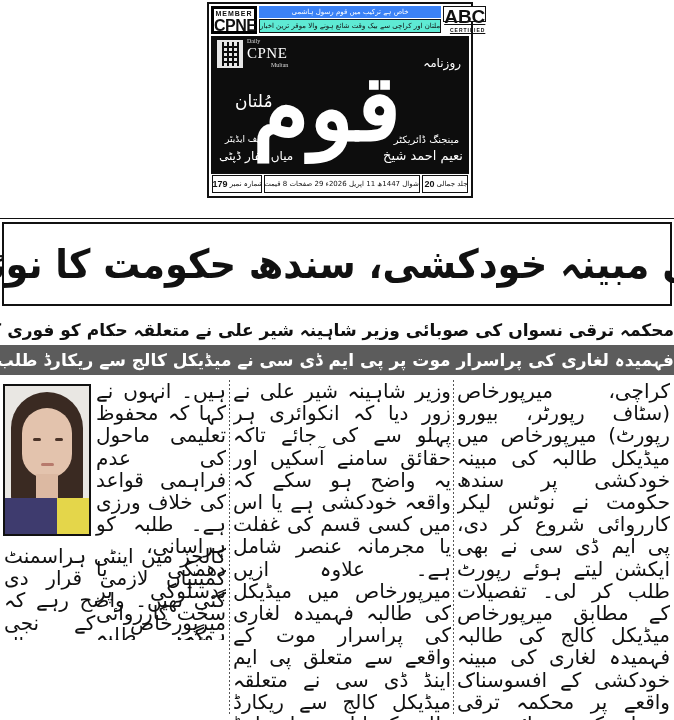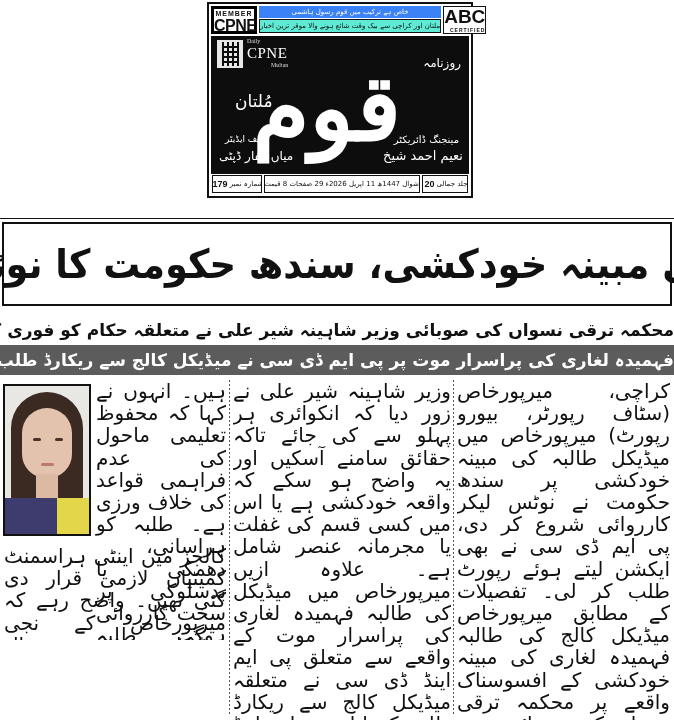--- a/index.html
+++ b/index.html
@@ -10,21 +10,21 @@
   .masthead { position: absolute; left: 207px; top: 2px; width: 266px; height: 196px;
               border: 2px solid #111; background: #fff; box-sizing: border-box; }
   .mh-top { position: absolute; left: 2px; top: 2px; right: 2px; height: 28px; display: flex; }
   .cpne { width: 46px; height: 28px; border: 3px solid #000000; box-sizing: border-box; text-align: center; background:#fff; }
   .cpne .m { font: bold 7px "Liberation Sans", sans-serif; letter-spacing: 1px; line-height: 9px; display:block; }
   .cpne .c { font: bold 16px "Liberation Sans", sans-serif; line-height: 16px; display:block; letter-spacing:-0.5px; }
   .banner { flex: 1; display: flex; flex-direction: column; margin: 0 2px; }
   .banner div { flex: 1; background: #3b82f6; color: #fff; font-size: 7px; line-height: 13px;
                 direction: rtl; text-align: center; overflow: hidden; white-space: nowrap; margin-bottom: 1px; }
   .banner div.light { background: #5eead4; color: #111; border: 1px solid #111; }
-  .abc { width: 46px; height: 28px; border: 1px solid #111; box-sizing: border-box; text-align: right; background:#fff; }
+  .abc { width: 46px; height: 16px; border: 1px solid #111; box-sizing: border-box; text-align: right; background:#fff;text-decoration:underline; }
   .abc .a { font: bold 19px "Liberation Sans", sans-serif; line-height: 20px; display:block; }
   .abc .b { font: bold 5px "Liberation Sans", sans-serif; line-height: 6px; display:block; letter-spacing:1px; }
 
   .mh-body { position: absolute; left: 2px; top: 32px; right: 2px; height: 138px; background: #0d0d0d; color: #fff; overflow: hidden; }
   .qr { position: absolute; left: 6px; top: 4px; width: 26px; height: 28px; background:
         repeating-linear-gradient(90deg,#fff 0 3px,#0d0d0d 3px 5px),
         #fff; opacity: .9; border: 2px solid #fff; box-sizing: border-box; }
   .qr::after { content:""; position:absolute; inset:3px; background:
         repeating-linear-gradient(0deg,#0d0d0d 0 2px,transparent 2px 5px); }
   .daily { position: absolute; left: 36px; top: 2px; font: 6px "Liberation Serif", serif; color:#ddd; }

